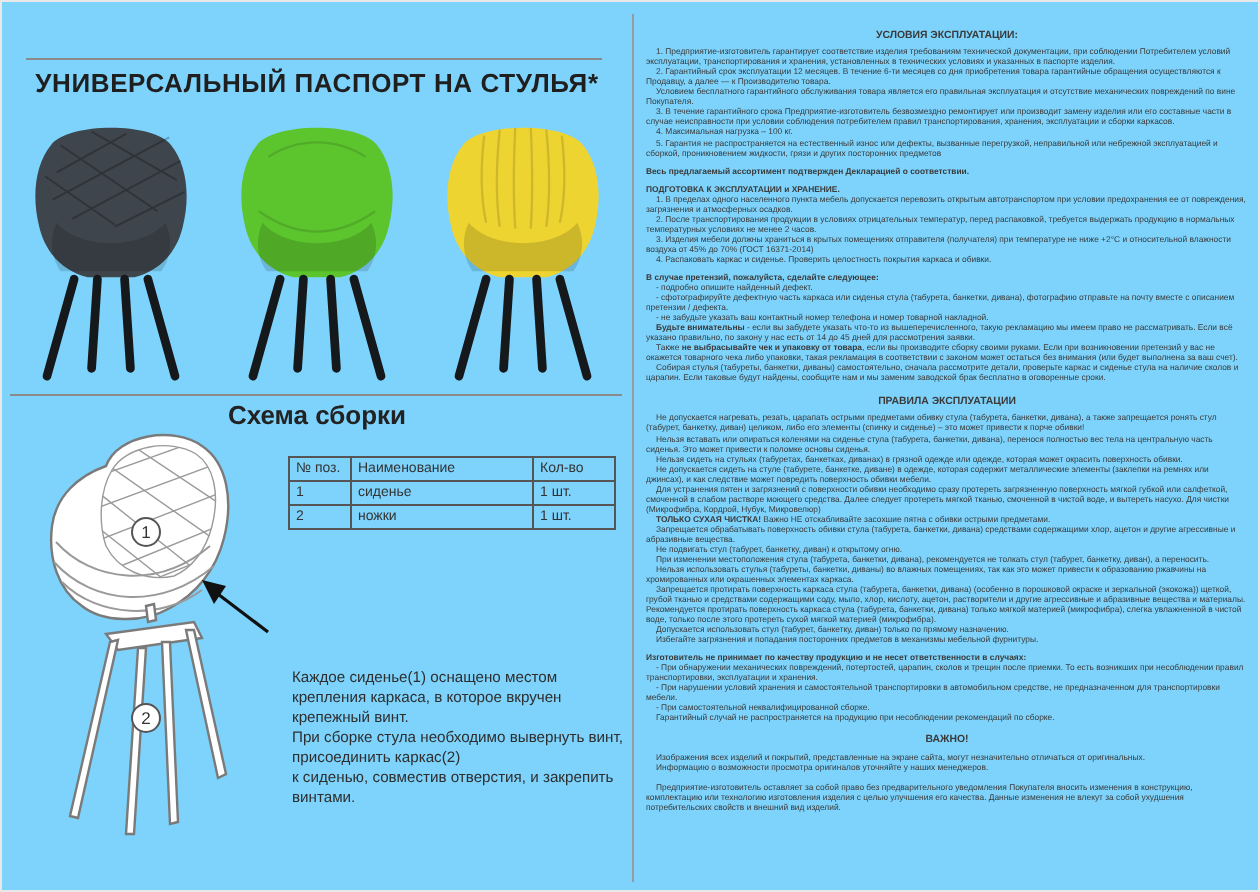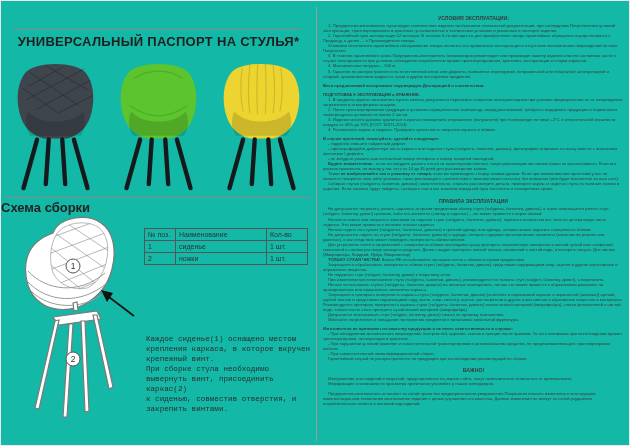--- a/index.html
+++ b/index.html
@@ -1,49 +1,49 @@
 <!DOCTYPE html>
 <html><head>
 <meta charset="utf-8">
 <style>
   html,body{margin:0;padding:0;background:#fff;}
-  .page{position:relative;width:630px;height:446px;background:#14b8a6;border:1px solid #e8e8e8;
+  .page{position:relative;width:630px;height:446px;background:#7dd3fc;border:1px solid #e8e8e8;
         font-family:"Liberation Sans",sans-serif;color:#2b2b2b;overflow:hidden;box-sizing:border-box;}
   .hrule{position:absolute;height:1px;background:#8a8a8a;}
   .vrule{position:absolute;left:315px;top:6px;width:1px;height:434px;background:#9a9a9a;}
 
   
   .doc-title{position:absolute;top:33px;left:0;width:315px;text-align:center;
              font-weight:bold;font-size:13px;letter-spacing:.3px;color:#1f1f1f;}
   .chairs{position:absolute;top:54px;left:6px;width:303px;height:140px;display:flex;justify-content:space-between;}
   .chair-svg{width:97px;height:140px;}
   .chair-svg .shell{fill:var(--cc,#888);}
   .chair-svg .shade{fill:#000;opacity:.14;}
   .chair-svg .leg{stroke:#16191c;stroke-width:4.5;stroke-linecap:round;}
   .chair-svg .deco{fill:none;stroke:#000;opacity:.25;stroke-width:1;}
   .chair-svg .deco-light{fill:none;stroke:#000;opacity:.13;stroke-width:1.2;}
 
-  .assembly-title{position:absolute;top:199px;left:0;width:315px;text-align:left;
+  .assembly-title{position:absolute;top:199px;left:0;width:315px;text-align:center;
                   font-weight:bold;font-size:13px;color:#222;}
   .diagram{position:absolute;left:0;top:210px;width:315px;height:236px;}
   .sketch{fill:#fff;stroke:#7a7a7a;stroke-width:1.2;}
   .sketch-thin{fill:none;stroke:#9a9a9a;stroke-width:.7;}
   .badge{fill:#fff;stroke:#555;stroke-width:1;}
   .badge-num{font-family:"Liberation Sans",sans-serif;font-size:8.5px;fill:#333;}
 
   .parts-table{position:absolute;left:143px;top:227px;width:164px;border-collapse:collapse;
                font-size:7px;color:#333;}
   .parts-table th,.parts-table td{border:1px solid #555;padding:1px 3px;text-align:left;font-weight:normal;height:9px;}
   .parts-table th:nth-child(1),.parts-table td:nth-child(1){width:24px;}
   .parts-table th:nth-child(3),.parts-table td:nth-child(3){width:34px;}
 
   .callout{position:absolute;left:110px;top:311px;width:110px;font-weight:bold;
            font-size:7.2px;line-height:1.3;color:#1d1d1d;white-space:pre-line;}
   .instructions{position:absolute;left:145px;top:333px;width:168px;font-size:7.6px;
-                line-height:1.32;color:#2e2e2e;white-space:pre-line;font-family:Liberation Mono, monospace;}
+                line-height:1.32;color:#2e2e2e;white-space:pre-line;}
 
   
   .right-col{position:absolute;left:322px;top:13px;width:301px;height:426px;overflow:hidden;
              color:#3a3a3a;}
   .blk{font-size:4.2px;line-height:1.2;}
   .blk.p{text-indent:5px;}
   .blk.b{font-weight:bold;margin-top:1px;}
   .blk.h{text-align:center;font-weight:bold;font-size:5.2px;margin:1px 0 2px 0;}
 </style>
 </head>

